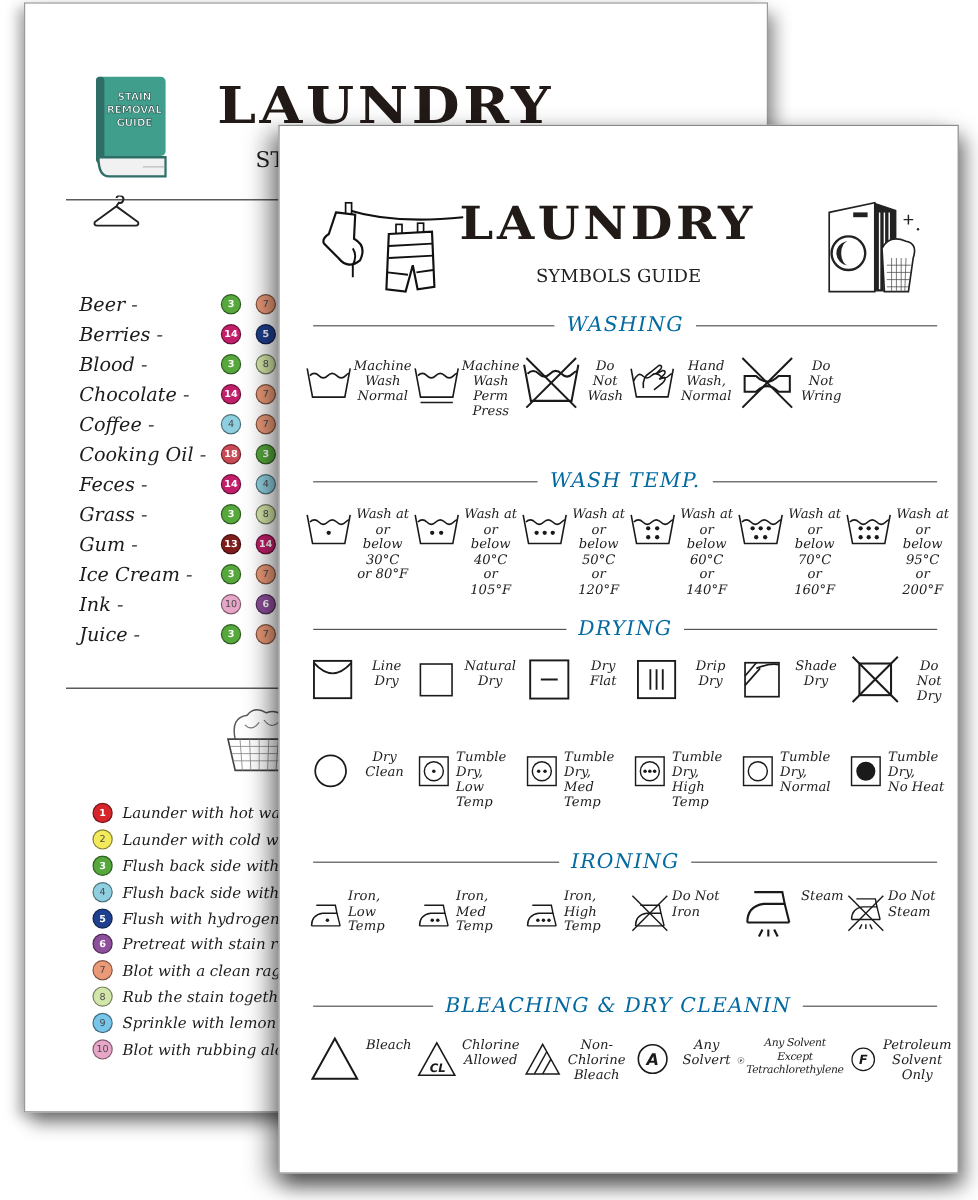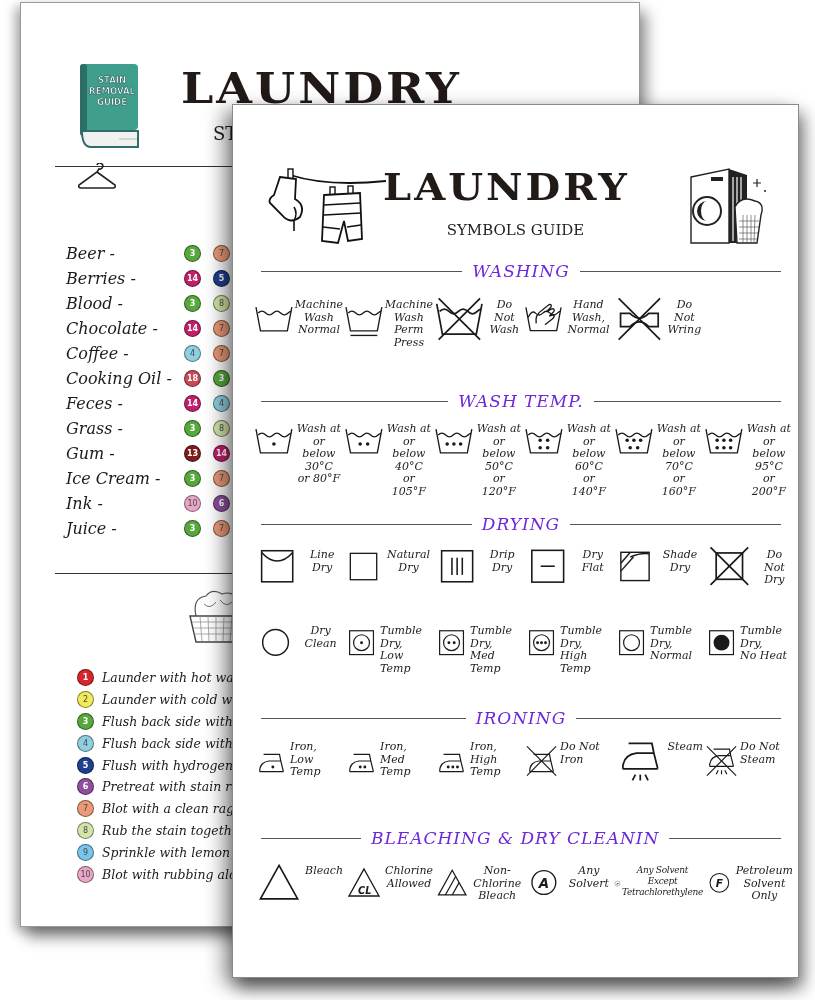--- a/index.html
+++ b/index.html
@@ -53,21 +53,21 @@
     position: absolute; left: 150px; top: 58px; font-family: "DejaVu Serif", serif;
     font-weight: 900; font-size: 40px; letter-spacing: 3px; color: #211a17; transform: scaleY(0.95);
   }
   .f-sub { position: absolute; left: 0; width: 100%; text-align: center; top: 116px; font-size: 15px; color: #222; }
   .f-washer { position: absolute; left: 456px; top: 62px; width: 80px; height: 80px; }
 
   .section-head { position: absolute; left: 28px; width: 520px; height: 20px; display: flex; align-items: center; }
   .section-head .line { flex: 1; height: 1px; background: #555; }
   .section-head .lbl {
     font-family: "DejaVu Serif", serif; font-style: italic; font-size: 17px; letter-spacing: 1px;
-    color: #6d28d9; padding: 0 10px; white-space: nowrap;
+    color: #0369a1; padding: 0 10px; white-space: nowrap;
   }
 
   .grid { position: absolute; left: 20px; width: 540px; display: flex; }
   .cell { width: 90px; display: flex; flex-direction: row; align-items: flex-start; font-style: italic; }
   .cell svg { display: block; }
   .cell .cap {
     font-family: "DejaVu Serif", serif; font-size: 11px; line-height: 12.5px; text-align: center;
     color: #1d1d1d; margin-top: 4px; white-space: pre-line;
   }
   .cell .cap.left { text-align: left; width: 80px; }
@@ -423,32 +423,32 @@
       </div>
       <div class="cell">
         <svg width="56" height="46" viewBox="0 0 56 48">
           <rect x="10" y="4" width="36" height="36" fill="none" stroke="#1a1a1a" stroke-width="1.8"></rect>
         </svg>
         <div class="cap">Natural Dry</div>
       </div>
       <div class="cell">
         <svg width="56" height="46" viewBox="0 0 56 48">
           <rect x="10" y="4" width="36" height="36" fill="none" stroke="#1a1a1a" stroke-width="1.8"></rect>
+          <line x1="20" y1="22" x2="36" y2="22" fill="none" stroke="#1a1a1a" stroke-width="1.8"></line>
+        </svg>
+        <div class="cap">Dry Flat</div>
+      </div>
+      <div class="cell">
+        <svg width="56" height="46" viewBox="0 0 56 48">
+          <rect x="10" y="4" width="36" height="36" fill="none" stroke="#1a1a1a" stroke-width="1.8"></rect>
           <line x1="22" y1="12" x2="22" y2="32" fill="none" stroke="#1a1a1a" stroke-width="1.8"></line>
           <line x1="28" y1="12" x2="28" y2="32" fill="none" stroke="#1a1a1a" stroke-width="1.8"></line>
           <line x1="34" y1="12" x2="34" y2="32" fill="none" stroke="#1a1a1a" stroke-width="1.8"></line>
         </svg>
         <div class="cap">Drip Dry</div>
-      </div>
-      <div class="cell">
-        <svg width="56" height="46" viewBox="0 0 56 48">
-          <rect x="10" y="4" width="36" height="36" fill="none" stroke="#1a1a1a" stroke-width="1.8"></rect>
-          <line x1="20" y1="22" x2="36" y2="22" fill="none" stroke="#1a1a1a" stroke-width="1.8"></line>
-        </svg>
-        <div class="cap">Dry Flat</div>
       </div>
       <div class="cell">
         <svg width="56" height="46" viewBox="0 0 56 48">
           <rect x="10" y="4" width="36" height="36" fill="none" stroke="#1a1a1a" stroke-width="1.8"></rect>
           <line x1="10" y1="18" x2="22" y2="4" fill="none" stroke="#1a1a1a" stroke-width="1.8"></line>
           <line x1="10" y1="28" x2="26" y2="10" fill="none" stroke="#1a1a1a" stroke-width="1.8"></line>
           <path d="M22 10 Q36 4 46 6" fill="none" stroke="#1a1a1a" stroke-width="1.8"></path>
         </svg>
         <div class="cap">Shade  Dry</div>
       </div>

